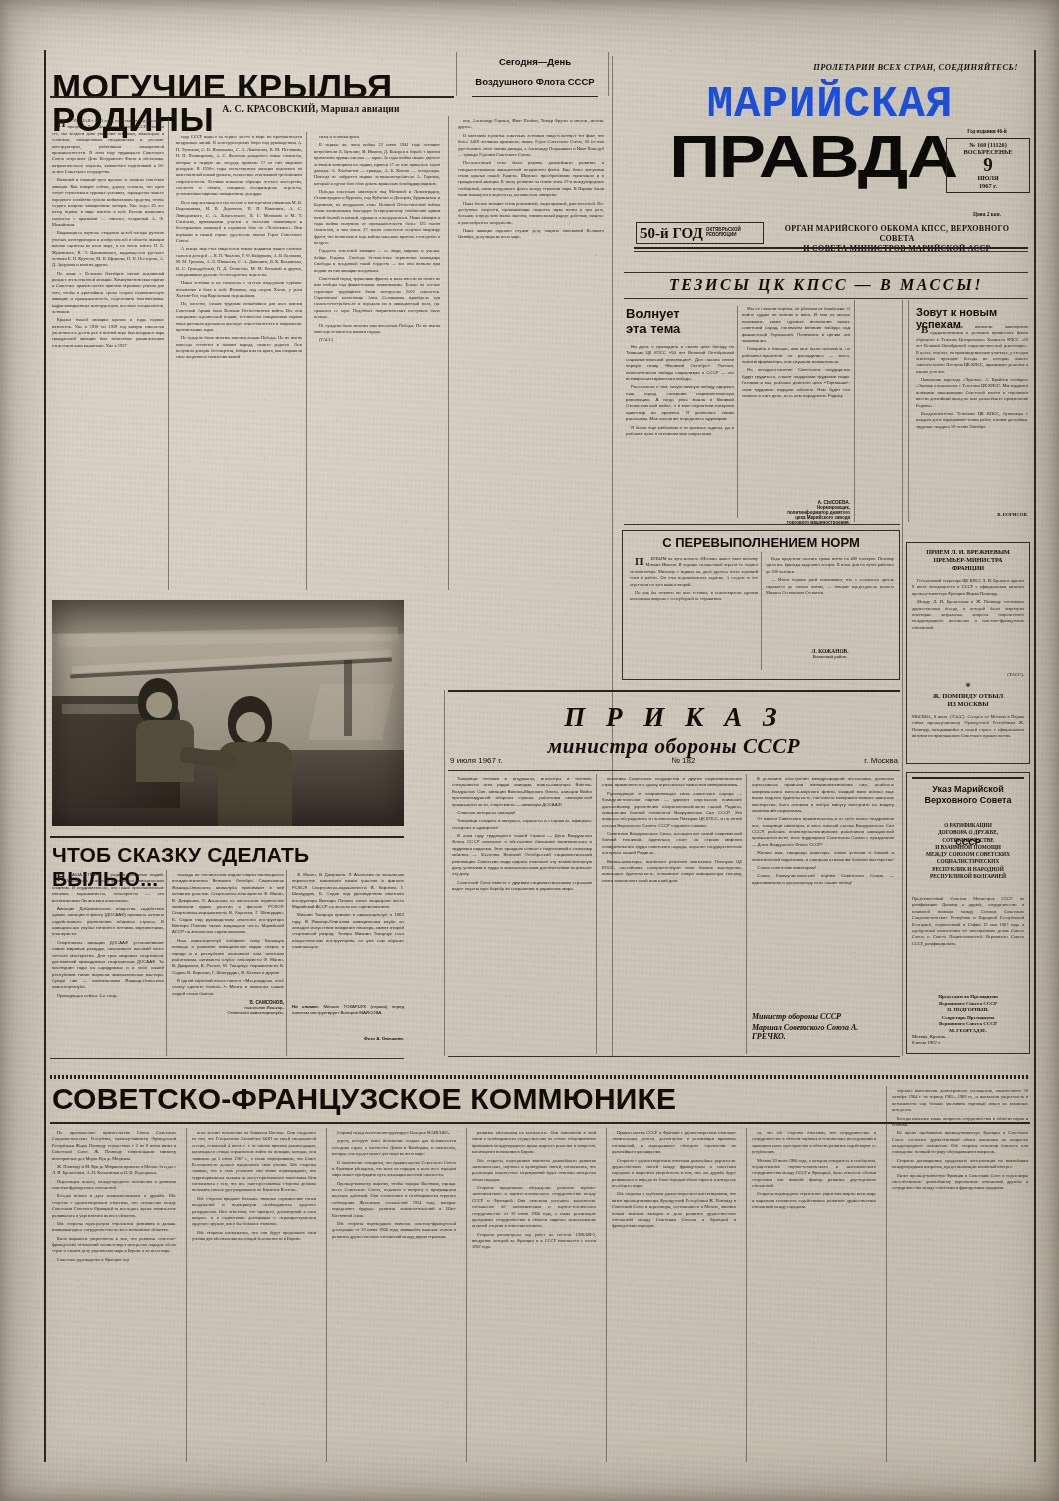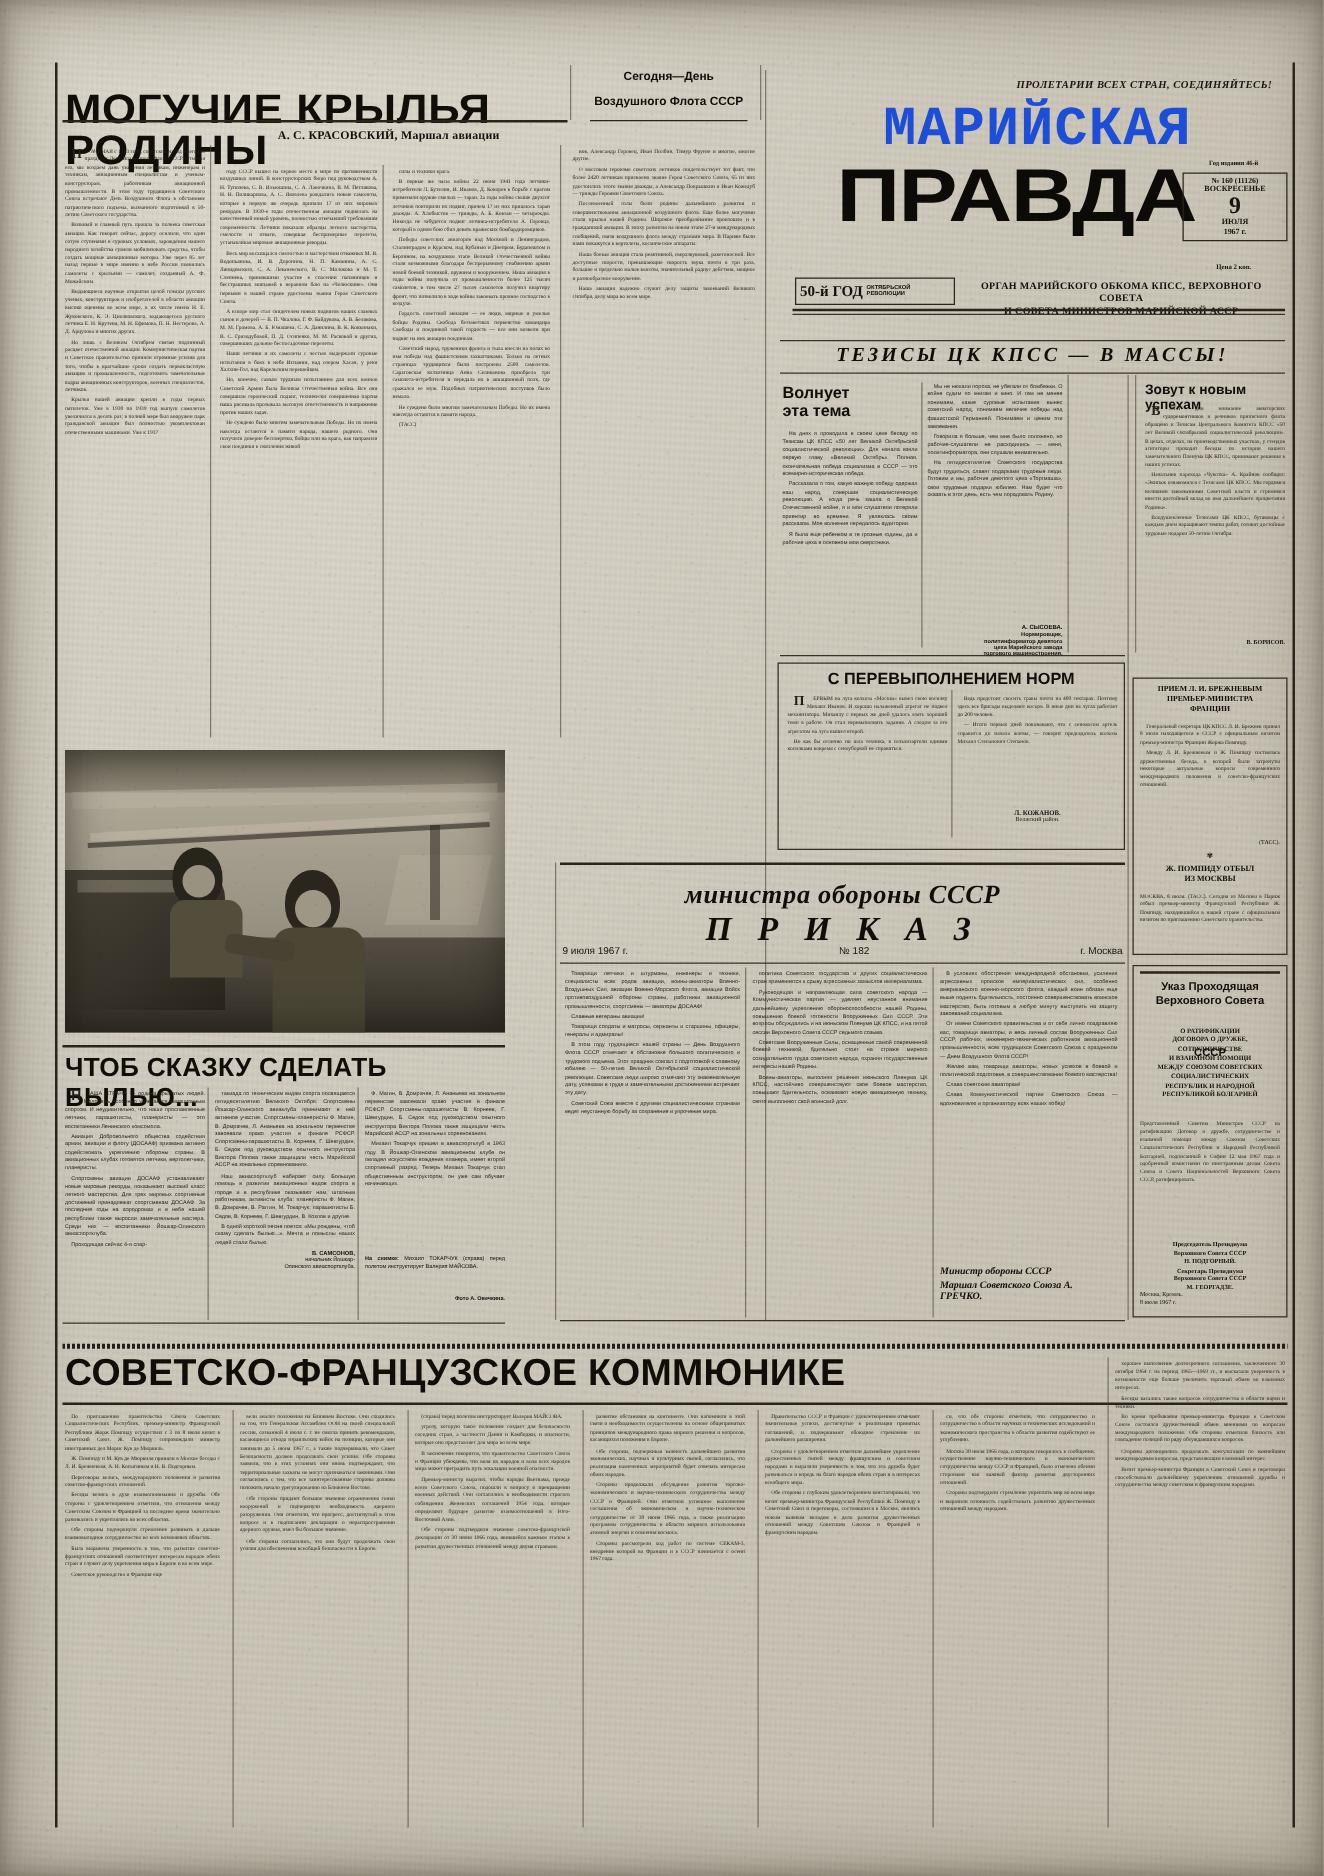--- a/index.html
+++ b/index.html
@@ -70,21 +70,21 @@
   }
   .datebox .n{font-size:6.2px;font-weight:bold;}
   .datebox .dow{font-size:6.4px;font-weight:bold;}
   .datebox .big{font-size:19px;font-weight:bold;line-height:1;}
   .datebox .mo{font-size:6.4px;font-weight:bold;}
   .datebox .yr{font-size:6.4px;font-weight:bold;}
   .godbox{
     border:1px solid #2b251d;display:flex;align-items:center;
     padding:1px 3px;gap:3px;
   }
-  .godbox .g1{font-size:12px;font-weight:bold;font-family:"Liberation Serif",serif;}
+  .godbox .g1{font-size:15px;font-weight:bold;font-family:"Liberation Serif",serif;}
   .godbox .g2{font-size:4.6px;font-weight:bold;line-height:1.05;font-family:"Liberation Sans",sans-serif;}
   .organ{
     font-size:8px;font-weight:bold;text-align:center;line-height:1.22;
     letter-spacing:.3px;font-family:"Liberation Serif",serif;
   }
 
   
   .hl-main{
     font-family:"Liberation Sans", sans-serif;
     font-weight:bold;font-size:33px;line-height:1;
@@ -334,22 +334,22 @@
       <p>— Итоги первых дней показывают, что с сенокосом артель справится до начала жатвы, — говорит председатель колхоза Михаил Степанович Степанов.</p>
     </div>
   <div style="position:absolute;left:766px;top:648px;width:128px;text-align:center;">
     <div style="font-size:5.4px;font-weight:bold;">Л. КОЖАНОВ.</div>
     <div style="font-size:4.8px;">Волжский район.</div>
   </div>
   <div class="vrule" style="left:761px;top:552px;height:118px;"></div>
 
   <div class="hrule2" style="left:448px;top:690px;width:452px;"></div>
   <div style="position:absolute;left:448px;top:702px;width:452px;text-align:center;">
+    <div class="hl-serif" style="font-size:27px;font-style:italic;letter-spacing:7px;">П Р И К А З</div>
     <div class="hl-serif" style="font-size:21px;font-style:italic;letter-spacing:.6px;margin-top:1px;">министра обороны СССР</div>
-    <div class="hl-serif" style="font-size:27px;font-style:italic;letter-spacing:7px;">П Р И К А З</div>
   </div>
   <div style="position:absolute;left:450px;top:756px;width:448px;display:flex;justify-content:space-between;font-family:'Liberation Sans',sans-serif;font-size:8px;">
     <span>9 июля 1967 г.</span>
     <span>№ 182</span>
     <span>г. Москва</span>
   </div>
   <div class="hrule" style="left:448px;top:770px;width:452px;"></div>
 
   <div class="col body-txt sans" style="position:absolute;left:452px;top:776px;width:140px;height:276px;font-family:'Liberation Sans',sans-serif;">
       <p>Товарищи летчики и штурманы, инженеры и техники, специалисты всех родов авиации, воины-авиаторы Военно-Воздушных Сил, авиации Военно-Морского Флота, авиации Войск противовоздушной обороны страны, работники авиационной промышленности, спортсмены — авиаторы ДОСААФ!</p>
@@ -397,21 +397,21 @@
 
   <div style="position:absolute;left:912px;top:692px;width:112px;text-align:center;">
     <div class="hl-serif" style="font-size:6.4px;line-height:1.3;">Ж. ПОМПИДУ ОТБЫЛ</div>
     <div class="hl-serif" style="font-size:6.4px;line-height:1.3;">ИЗ МОСКВЫ</div>
   </div>
   <div class="col body-txt" style="position:absolute;left:912px;top:714px;width:112px;height:48px;">МОСКВА, 8 июля. (ТАСС). Сегодня из Москвы в Париж отбыл премьер-министр Французской Республики Ж. Помпиду, находившийся в нашей стране с официальным визитом по приглашению Советского правительства.</div>
 
   <div class="boxed" style="position:absolute;left:906px;top:772px;width:124px;height:282px;"></div>
   <div class="hrule2" style="left:912px;top:777px;width:112px;"></div>
   <div style="position:absolute;left:912px;top:784px;width:112px;text-align:center;">
-    <div class="hl-sans" style="font-size:9px;line-height:1.2;">Указ Проходящая</div>
+    <div class="hl-sans" style="font-size:9px;line-height:1.2;">Указ Марийской</div>
     <div class="hl-sans" style="font-size:9px;line-height:1.2;">Верховного Совета</div>
     <div class="hl-sans" style="font-size:9px;line-height:1.2;margin-top:31px;">СССР</div>
   </div>
   <div style="position:absolute;left:910px;top:822px;width:116px;text-align:center;font-family:'Liberation Serif',serif;font-weight:bold;font-size:5.3px;line-height:1.38;">
     <div>О РАТИФИКАЦИИ</div>
     <div>ДОГОВОРА О ДРУЖБЕ,</div>
     <div>СОТРУДНИЧЕСТВЕ</div>
     <div>И ВЗАИМНОЙ ПОМОЩИ</div>
     <div>МЕЖДУ СОЮЗОМ СОВЕТСКИХ</div>
     <div>СОЦИАЛИСТИЧЕСКИХ</div>

